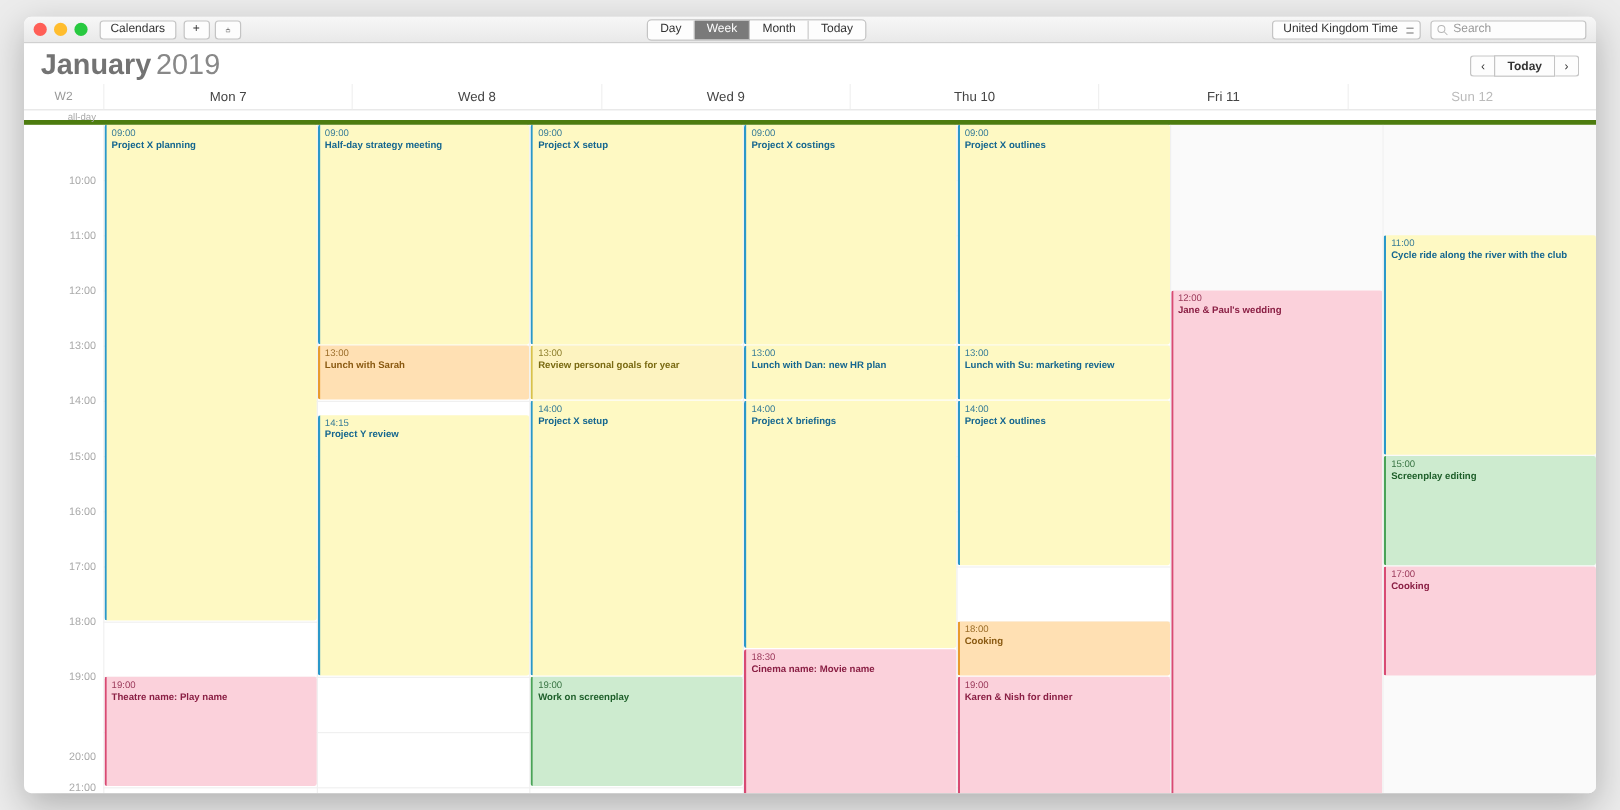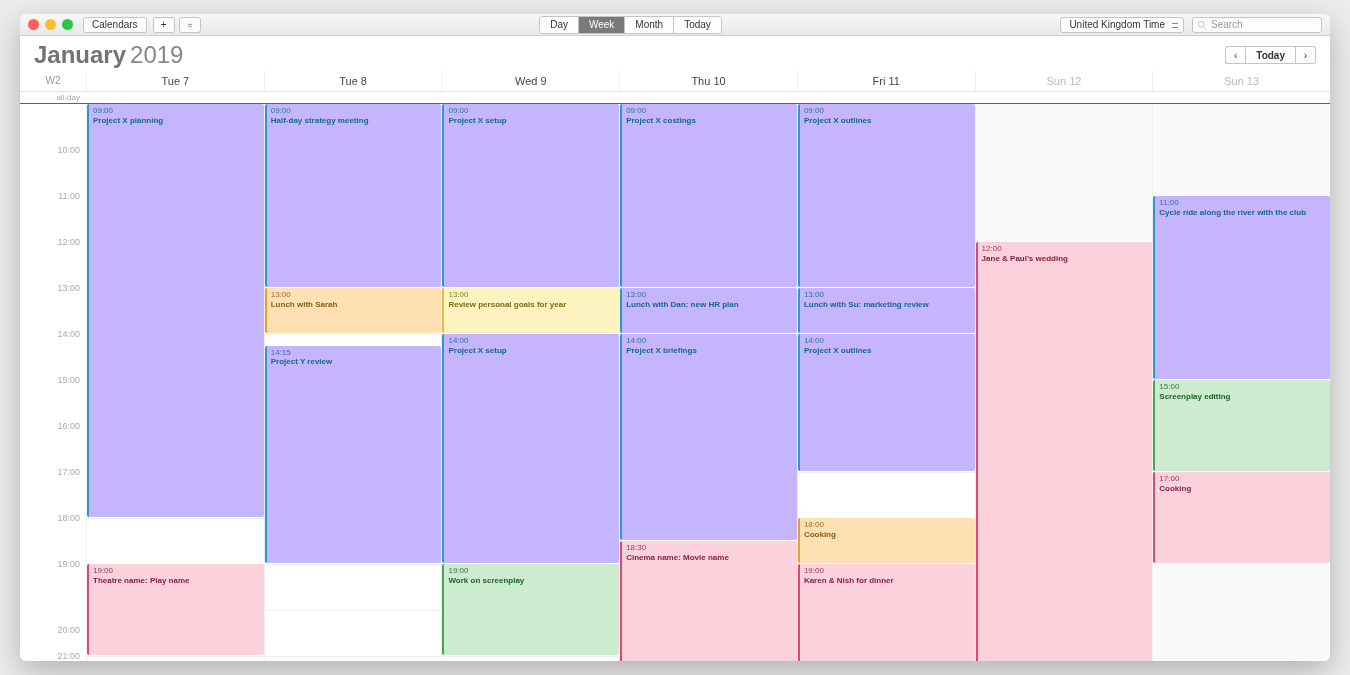--- a/index.html
+++ b/index.html
@@ -27,35 +27,35 @@
   .month b{font-weight:600;color:#737373;margin-right:4px;}
   .nav{margin-left:auto;display:flex;}
   .nav .nbtn{height:18px;border:1px solid #c4c4c4;background:#fdfdfd;font-size:10px;color:#333;display:flex;align-items:center;justify-content:center;}
   .nbtn.l{width:20px;border-radius:3px 0 0 3px;border-right:none}
   .nbtn.c{padding:0 10px;font-weight:bold;}
   .nbtn.r{width:20px;border-radius:0 3px 3px 0;border-left:none}
   .dayhead{display:flex;height:22px;border-bottom:1px solid #e4e4e4;font-size:11px;color:#444;}
   .wk{width:66px;display:flex;align-items:center;justify-content:center;color:#999;font-size:10px;}
   .dayhead .dh{flex:1;display:flex;align-items:center;justify-content:center;border-left:1px solid #f0f0f0;}
   .dh.weekend{color:#bbb}
-  .allday{display:flex;height:12px;border-bottom:1px solid #4d7c0f;flex-direction:column;}
+  .allday{display:flex;height:12px;border-bottom:4px solid #4d7c0f;flex-direction:column;}
   .allday .ad-l{width:66px;font-size:8px;color:#aaa;text-align:right;padding-right:6px;line-height:12px;}
   .allday .ad-c{flex:1;border-left:1px solid #f0f0f0;}
   .grid{flex:1;display:flex;overflow:hidden;position:relative;}
   .times{width:66px;position:relative;}
   .times .t{position:absolute;right:6px;font-size:9px;color:#aaa;transform:translateY(-50%);}
   .cols{flex:1;display:flex;position:relative;}
   .col{flex:1;position:relative;border-left:1px solid #f0f0f0;}
   .col.weekend{background:#fafafa;}
   .hlines{position:absolute;left:0;right:0;top:0;bottom:0;pointer-events:none;}
   .hlines div{position:absolute;left:0;right:0;border-top:1px solid #f0f0f0;}
   .ev{position:absolute;left:0;right:0;border-radius:2px;padding:2px 4px;font-size:8px;line-height:1.2;overflow:hidden;}
   .ev .time{opacity:.85;font-size:8px;}
   .ev .title{font-weight:600;}
-  .c-blue{background:#c4b5fd;border-left:2px solid #2a98c9;color:#15668f;}
+  .c-blue{background:#fef9c3;border-left:2px solid #2a98c9;color:#15668f;}
   .c-orange{background:#ffe0b3;border-left:2px solid #e89b2e;color:#8a5a12;}
   .c-yellow{background:#fdf3c0;border-left:2px solid #d8c14a;color:#7a6a12;}
   .c-pink{background:#fbd1db;border-left:2px solid #d84a73;color:#8a1f44;}
   .c-green{background:#cdebcf;border-left:2px solid #4aa357;color:#1e5f2a;}
 </style>
 </head>
 <body>
 
 <div class="window">
 
@@ -98,27 +98,26 @@
     </div>
     <div class="nav">
       <div class="nbtn l">‹</div>
       <div class="nbtn c">Today</div>
       <div class="nbtn r">›</div>
     </div>
   </div>
 
   <div class="dayhead">
     <div class="wk">W2</div>
-  <div class="dh">Tue 7</div>
-      <div class="dh">Tue 8</div>
+  <div class="dh">Mon 7</div>
+      <div class="dh">Wed 8</div>
       <div class="dh">Wed 9</div>
       <div class="dh">Thu 10</div>
       <div class="dh">Fri 11</div>
       <div class="dh weekend">Sun 12</div>
-      <div class="dh weekend">Sun 13</div>
     </div>
 
   <div class="allday">
     <div class="ad-l">all-day</div>
   <div class="ad-c"></div>
       <div class="ad-c"></div>
       <div class="ad-c"></div>
       <div class="ad-c"></div>
       <div class="ad-c"></div>
       <div class="ad-c"></div>

